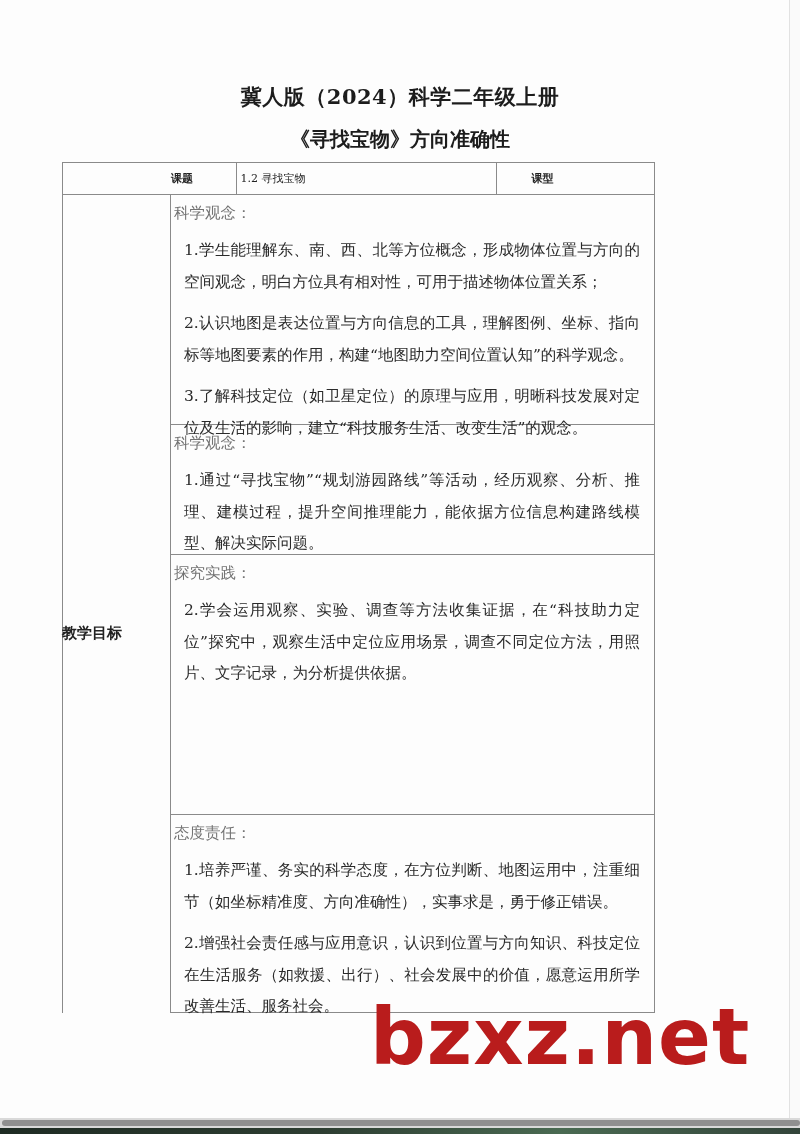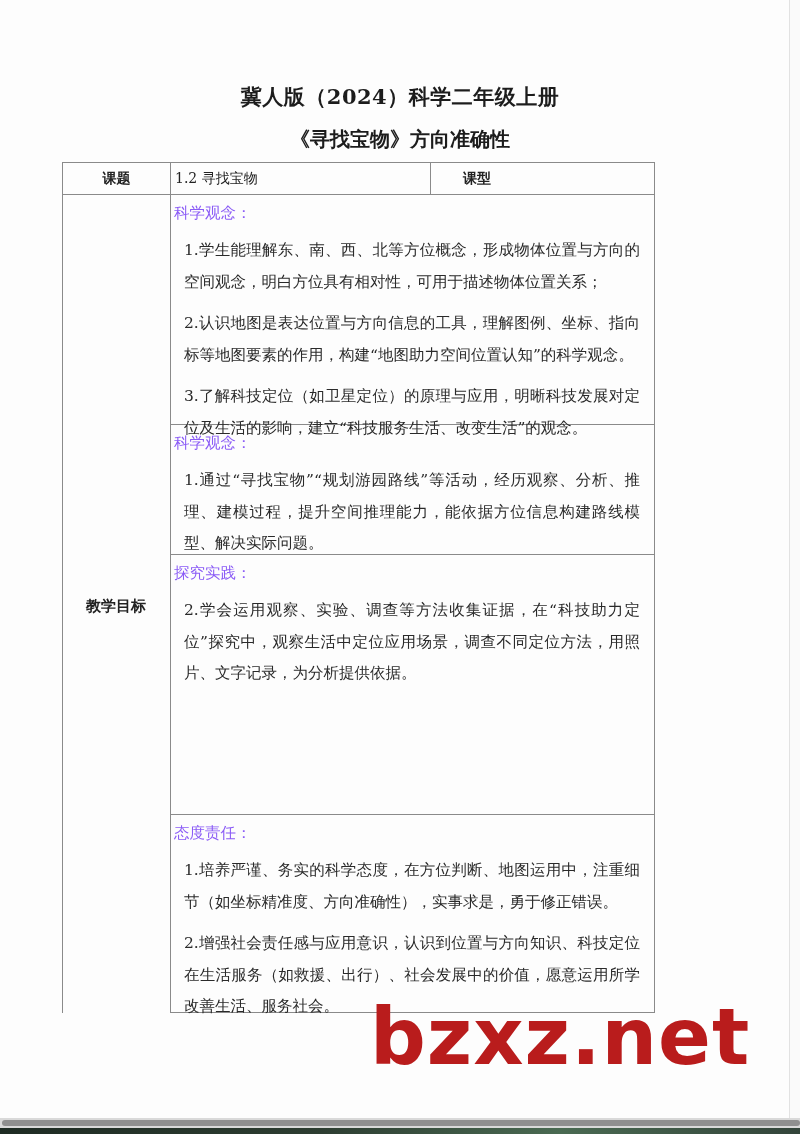--- a/index.html
+++ b/index.html
@@ -16,43 +16,44 @@
     position: absolute; top: 83px; left: 0; width: 800px; text-align: center;
     font-size: 21px; font-weight: bold; letter-spacing: 0.5px; color: #1c1c1c;
   }
   .title2 {
     position: absolute; top: 126px; left: 0; width: 800px; text-align: center;
     font-size: 20px; font-weight: bold; color: #1c1c1c;
   }
   .hdr-row {
     position: absolute; top: 162px; left: 62px; width: 593px; height: 33px;
     border: 1px solid #8a8a8a; box-sizing: border-box; display: flex;
-    font-size: 14px;
+    font-size: 11px;
+    justify-content: center;
   }
   .hdr-row > div { box-sizing: border-box; display: flex; align-items: center; height: 100%; border-right: 1px solid #8a8a8a; }
   .hdr-row > div:last-child { border-right: none; }
   .c1 { width: 108px; justify-content: center; font-weight: bold; }
   .c2 { width: 260px; padding-left: 4px; font-weight: normal; }
   .c3 { width: 92px; justify-content: center; font-weight: bold; }
   .c4 { flex: 1; justify-content: center; font-weight: bold; }
   .left-col {
     position: absolute; top: 195px; left: 62px; width: 108px; height: 818px;
     border-left: 1px solid #8a8a8a; box-sizing: border-box;
   }
   .left-label {
-    position: absolute; top: 597px; left: 62px; width: 108px; text-align: center;
+    position: absolute; top: 624px; left: 62px; width: 108px; text-align: left;
     font-size: 15px; font-weight: bold;
   }
   .section {
     position: absolute; left: 170px; width: 485px;
     border: 1px solid #8a8a8a; border-top: none; box-sizing: border-box;
     padding: 6px 4px 0 3px;
     font-size: 15.5px; line-height: 31.5px; color: #2a2a2a;
   }
-  .section .head { color: #8b5cf6; line-height: 24px; margin-bottom: 6px; }
+  .section .head { color: #737373; line-height: 24px; margin-bottom: 6px; }
   .section p { margin: 10px; text-align: justify; }
   .s1 { top: 195px; height: 230px; }
   .s2 { top: 425px; height: 130px; }
   .s3 { top: 555px; height: 260px; }
   .s4 { top: 815px; height: 198px; }
   .watermark {
     position: absolute; left: 370px; top: 992px;
     font-family: "DejaVu Sans", sans-serif; font-weight: bold;
     font-size: 78px; color: #b91c1c; letter-spacing: 1px;
   }

